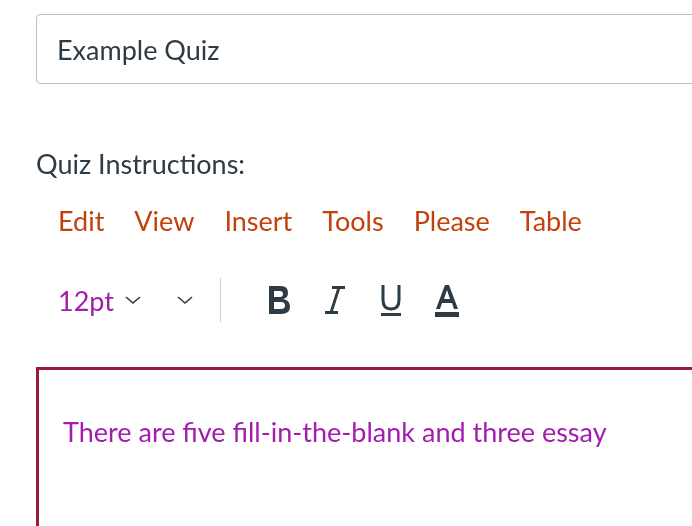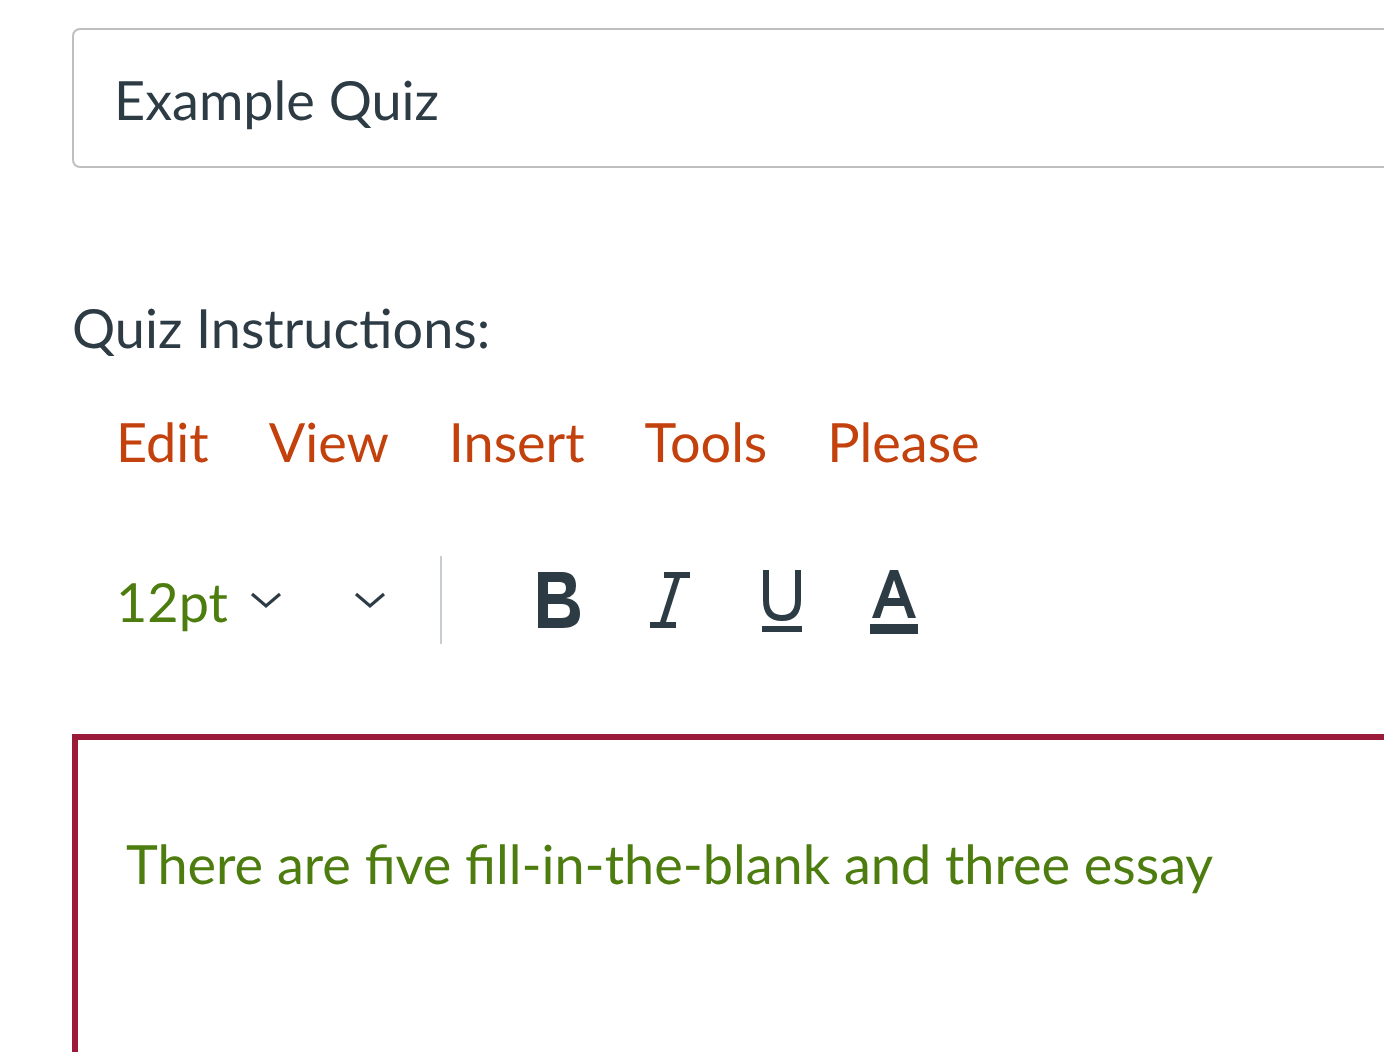--- a/index.html
+++ b/index.html
@@ -44,21 +44,21 @@
     align-items: center;
     padding-left: 22px;
     margin-top: 38px;
     height: 50px;
   }
   .dd {
     display: flex;
     align-items: center;
     gap: 10px;
     font-size: 27px;
-    color: #4d7c0f;
+    color: #a21caf;
     cursor: pointer;
   }
   .chev {
     display: inline-block;
   }
   .chev svg { display: block; }
   .gap1 { width: 34px; }
   .divider {
     width: 1px;
     height: 44px;
@@ -77,40 +77,41 @@
     margin-top: 42px;
     border: 3px solid #9a1b3a;
     border-right: none;
     border-bottom: none;
     padding: 42px 0 60px 24px;
     min-height: 210px;
   }
   .editor-box p {
     font-size: 27px;
     line-height: 1.5;
-    color: #4d7c0f;
+    color: #a21caf;
     margin-bottom: 22px;
     white-space: nowrap;
   }
 </style>
 </head>
 <body>
 
 <div class="wrap">
 
   <input type="text" class="title-input" value="Example Quiz" style="">
 
   <div class="instr-label">Quiz Instructions:</div>
 
   <div class="menu-bar">
     <span>Edit</span>
     <span>View</span>
     <span>Insert</span>
     <span>Tools</span>
     <span>Please</span>
+    <span>Table</span>
   </div>
 
   <div class="toolbar">
 
     <div class="dd">
       <span>12pt</span>
       <span class="chev">
         <svg width="18" height="12" viewBox="0 0 18 12">
           <polyline points="2,3 9,9 16,3" fill="none" stroke="#2d3b45" stroke-width="1.6"></polyline>
         </svg>

